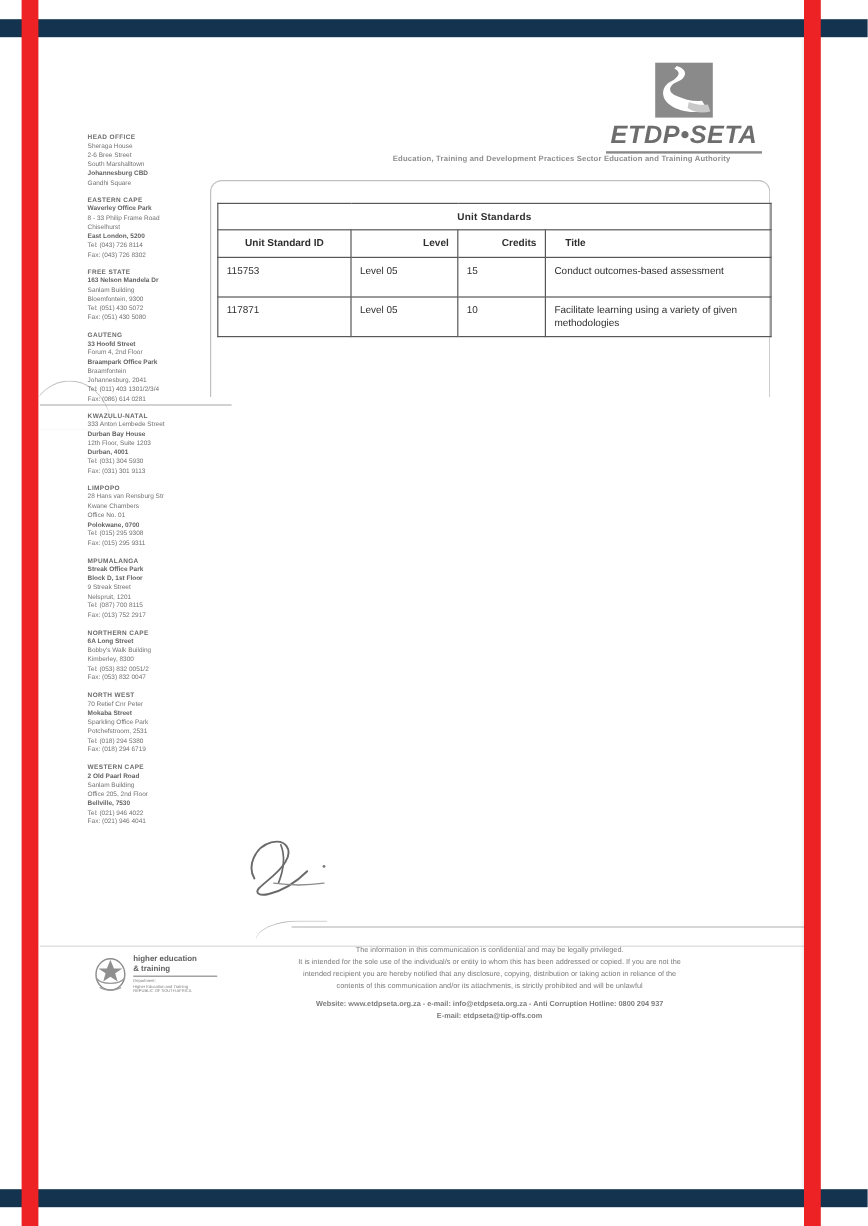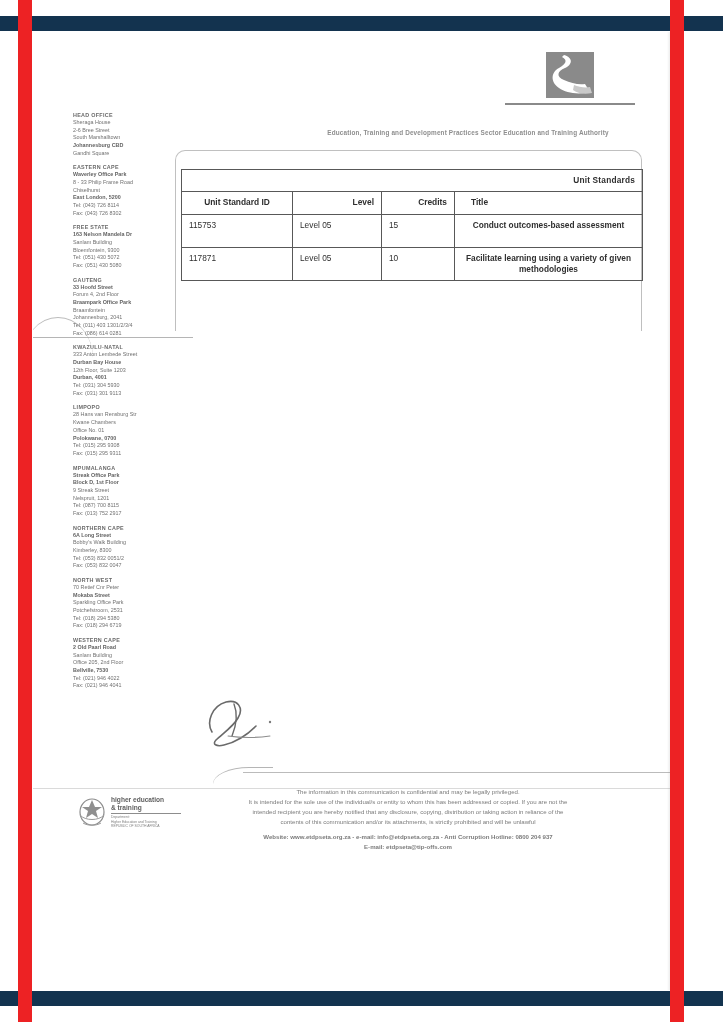--- a/index.html
+++ b/index.html
@@ -115,30 +115,30 @@
   }
   .us-table td,.us-table th{
     border:1px solid #585858;
     padding:5px 7px;
     font-size:8.3px;
     color:#2f2f2f;
     vertical-align:top;
     line-height:1.35;
   }
   .us-title-cell{
-    text-align:right;font-weight:bold;font-size:8.6px;
+    text-align:center;font-weight:bold;font-size:8.6px;
     padding:6px 0;letter-spacing:.2px;
   }
   .us-table th{
     font-weight:bold;font-size:8.4px;
   }
   .col-id{width:96px;text-align:center;}
   .col-level{width:74px;text-align:right;}
   .col-credits{width:58px;text-align:right;}
-  .col-title{text-align:center;font-weight:bold;}
+  .col-title{text-align:left;}
   th.col-title{text-align:left;padding-left:16px;}
   .cell-center{}
   .row-tall td{height:22px;}
 
   
   .signature{
     position:absolute;left:165px;top:660px;
     width:90px;height:60px;
   }
 
@@ -184,20 +184,21 @@
   <div class="scan-line-c"></div>
 
   <div class="logo-block">
     <div class="logo-mark">
       <svg width="52" height="48" viewBox="0 0 52 48">
         <rect x="2" y="0" width="48" height="46" fill="#8a8a8a"></rect>
         <path d="M20 3 C30 6 28 13 21 16 C13 19 12 25 20 28 C27 31 34 33 41 32 L46 40 C34 43 22 41 15 36 C6 30 7 20 15 16 C22 12 24 8 18 5 Z" fill="#ffffff"></path>
         <path d="M30 33 C35 35 41 36 46 35 L48 41 C40 43 33 41 29 38 Z" fill="#c9c9c9"></path>
       </svg>
     </div>
+    <div class="logo-word">ETDP•SETA</div>
     <div class="logo-rule"></div>
   </div>
 
   <div class="tagline">Education, Training and Development Practices Sector Education and Training Authority</div>
 
   <div class="sidebar">
 
     <div class="addr-block">
       <div class="addr-head">HEAD OFFICE</div>
       <div class="addr-line">Sheraga House</div>

